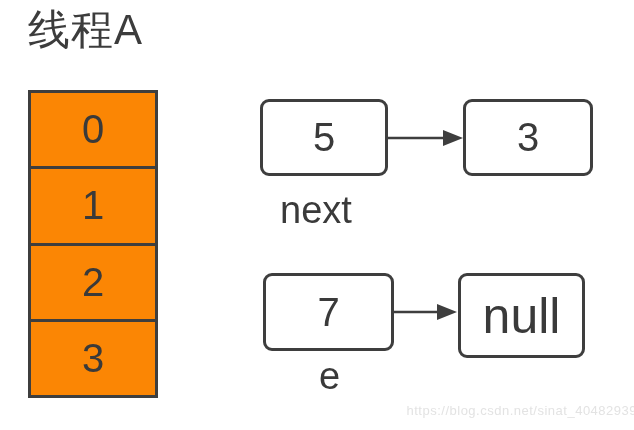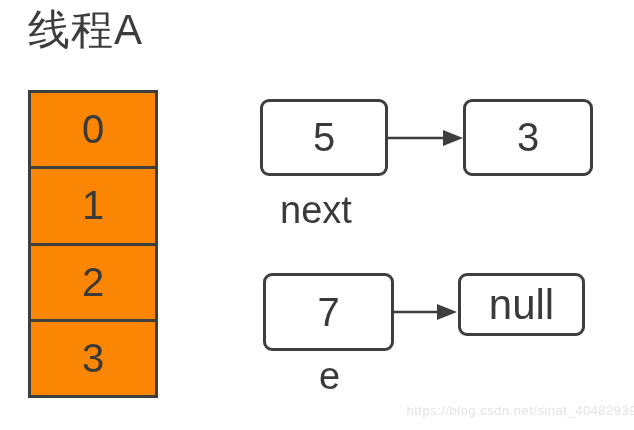--- a/index.html
+++ b/index.html
@@ -58,21 +58,21 @@
     border-radius: 9px;
     display: flex;
     align-items: center;
     justify-content: center;
     font-size: 40px;
     color: #3a3a3a;
   }
   .node-5    { left: 260px; top:  99px; width: 128px; height: 77px; }
   .node-3    { left: 463px; top:  99px; width: 130px; height: 77px; }
   .node-7    { left: 263px; top: 273px; width: 131px; height: 78px; }
-  .node-null { left: 458px; top: 273px; width: 127px; height: 63px; font-size: 42px; }
+  .node-null { left: 458px; top: 273px; width: 127px; height: 85px; font-size: 50px; }
   
   .arrow { position: absolute; }
   .arrow-1 { left: 388px; top: 126px; }
   .arrow-2 { left: 394px; top: 300px; }
   
   .node-label {
     position: absolute;
     font-size: 38px;
     color: #3a3a3a;
     line-height: 1.1;

